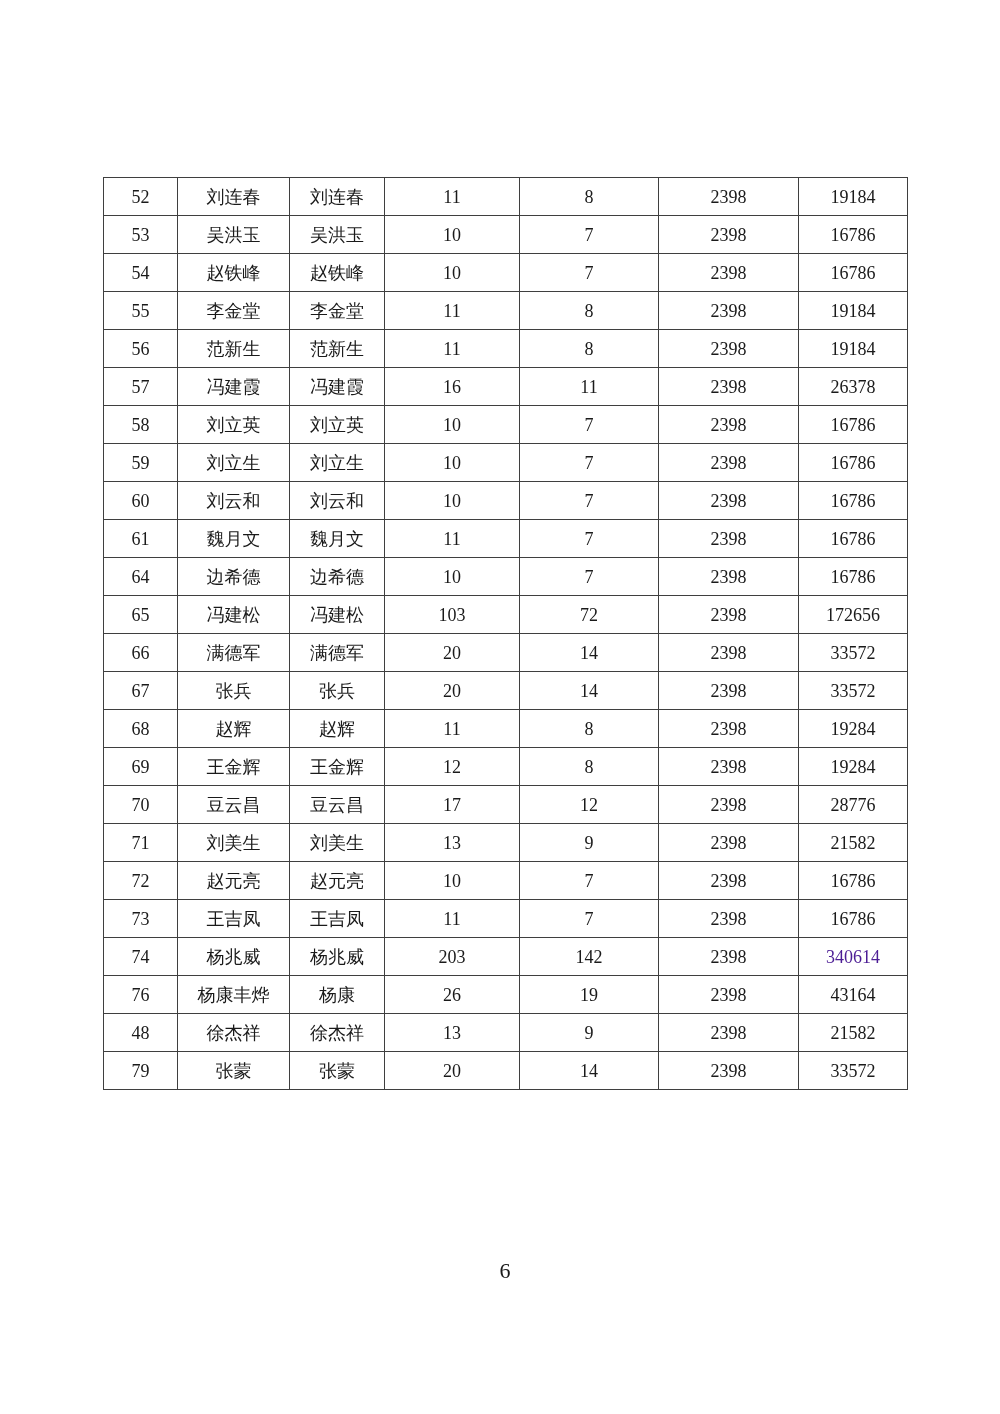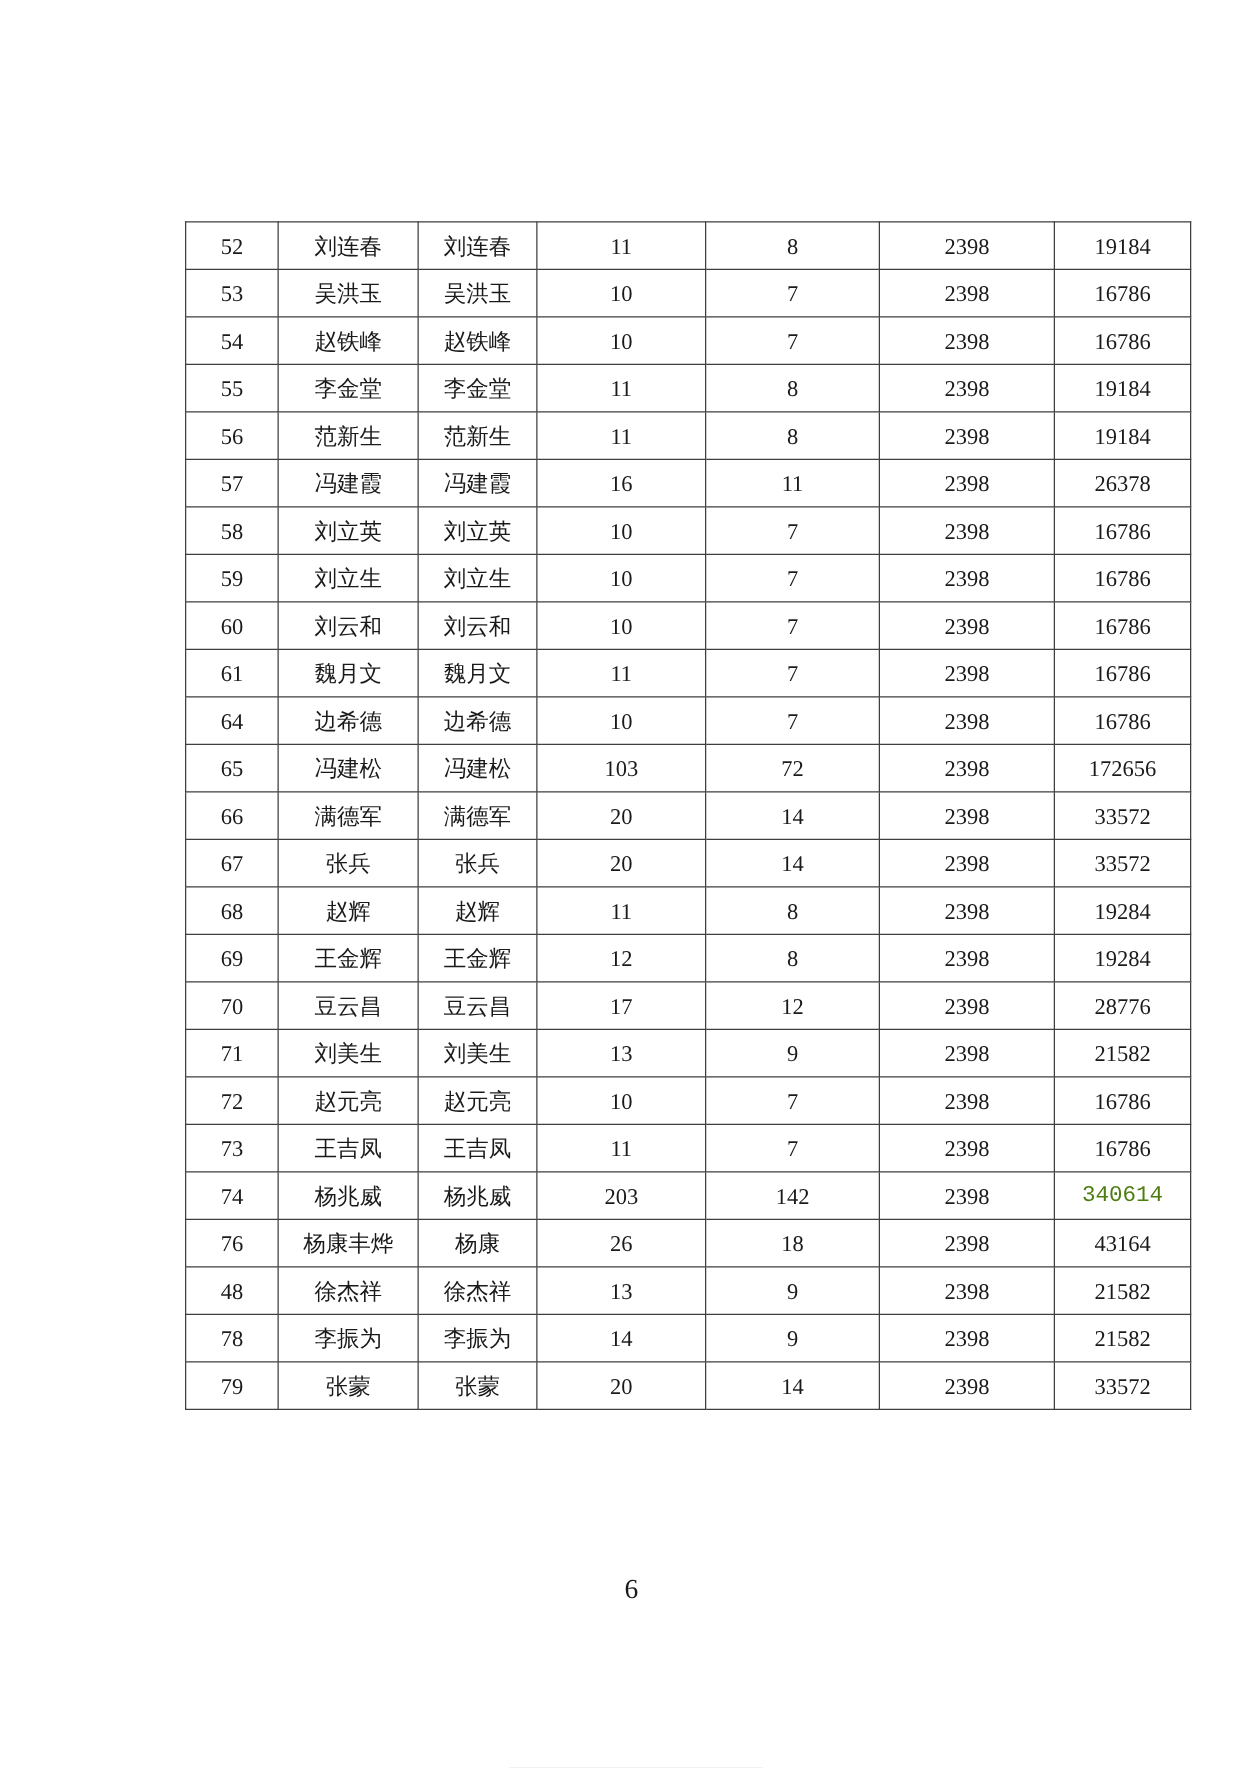--- a/index.html
+++ b/index.html
@@ -17,21 +17,20 @@
     color: #1a1a1a;
     overflow: hidden;
   }
   table.data-table {
     position: absolute;
     left: 103px;
     top: 177px;
     width: 804px;
     border-collapse: collapse;
     table-layout: fixed;
-    margin-left: 45px;
   }
   table.data-table td {
     border: 1px solid #3f3f3f;
     height: 37px;
     padding: 0;
     text-align: center;
     vertical-align: middle;
     font-size: 18px;
     line-height: 1;
     color: #1a1a1a;
@@ -247,50 +246,41 @@
           <td>2398</td>
           <td>16786</td>
         </tr>
         <tr>
           <td class="bold">74</td>
           <td>杨兆威</td>
           <td>杨兆威</td>
           <td>203</td>
           <td>142</td>
           <td>2398</td>
-          <td style="color: #4d7c0f; font-family: Liberation Mono, monospace;">340614</td>
+          <td style="color: #4c1d95;">340614</td>
         </tr>
         <tr>
           <td>76</td>
           <td>杨康丰烨</td>
           <td>杨康</td>
           <td>26</td>
-          <td>18</td>
+          <td>19</td>
           <td>2398</td>
           <td>43164</td>
         </tr>
         <tr>
           <td>48</td>
           <td>徐杰祥</td>
           <td>徐杰祥</td>
           <td>13</td>
           <td>9</td>
           <td>2398</td>
           <td>21582</td>
         </tr>
         <tr>
-          <td>78</td>
-          <td>李振为</td>
-          <td>李振为</td>
-          <td>14</td>
-          <td>9</td>
-          <td>2398</td>
-          <td>21582</td>
-        </tr>
-        <tr>
           <td>79</td>
           <td>张蒙</td>
           <td>张蒙</td>
           <td>20</td>
           <td>14</td>
           <td>2398</td>
           <td>33572</td>
         </tr>
       </tbody>
   </table>

